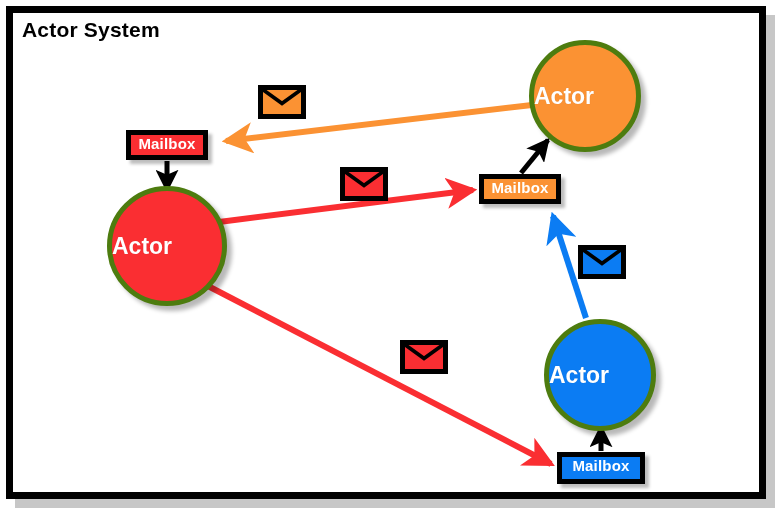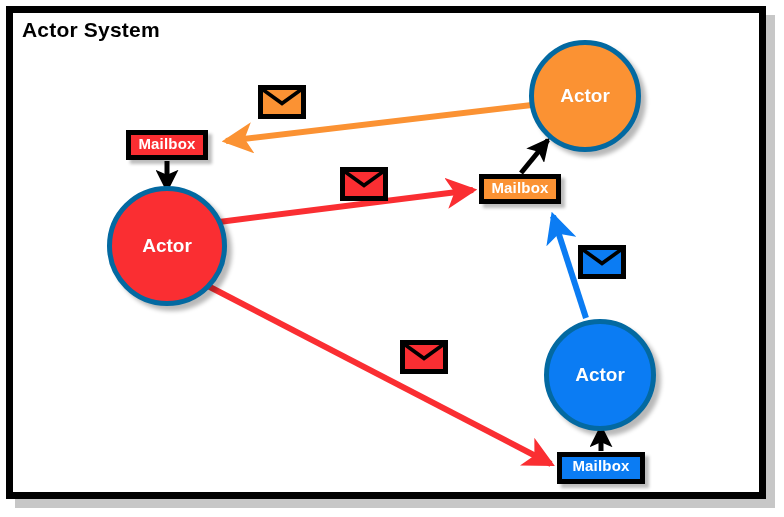--- a/index.html
+++ b/index.html
@@ -43,28 +43,28 @@
     position: absolute;
     left: 0;
     top: 0;
     width: 784px;
     height: 517px;
     pointer-events: none;
   }
   .actor {
     position: absolute;
     border-radius: 50%;
-    border: 5px solid #0369a1;
+    border: 5px solid #4d7c0f;
     box-sizing: border-box;
     display: flex;
     align-items: center;
-    justify-content: center;
+    justify-content: flex-start;
     color: #ffffff;
     font-weight: bold;
-    font-size: 19px;
+    font-size: 23px;
     box-shadow: 5px 5px 4px rgba(0,0,0,0.28);
     text-shadow: 0 0 1px rgba(0,0,0,0.15);
   }
   .mailbox {
     position: absolute;
     border: 5px solid #000000;
     box-sizing: border-box;
     display: flex;
     align-items: flex-start;
     justify-content: center;

